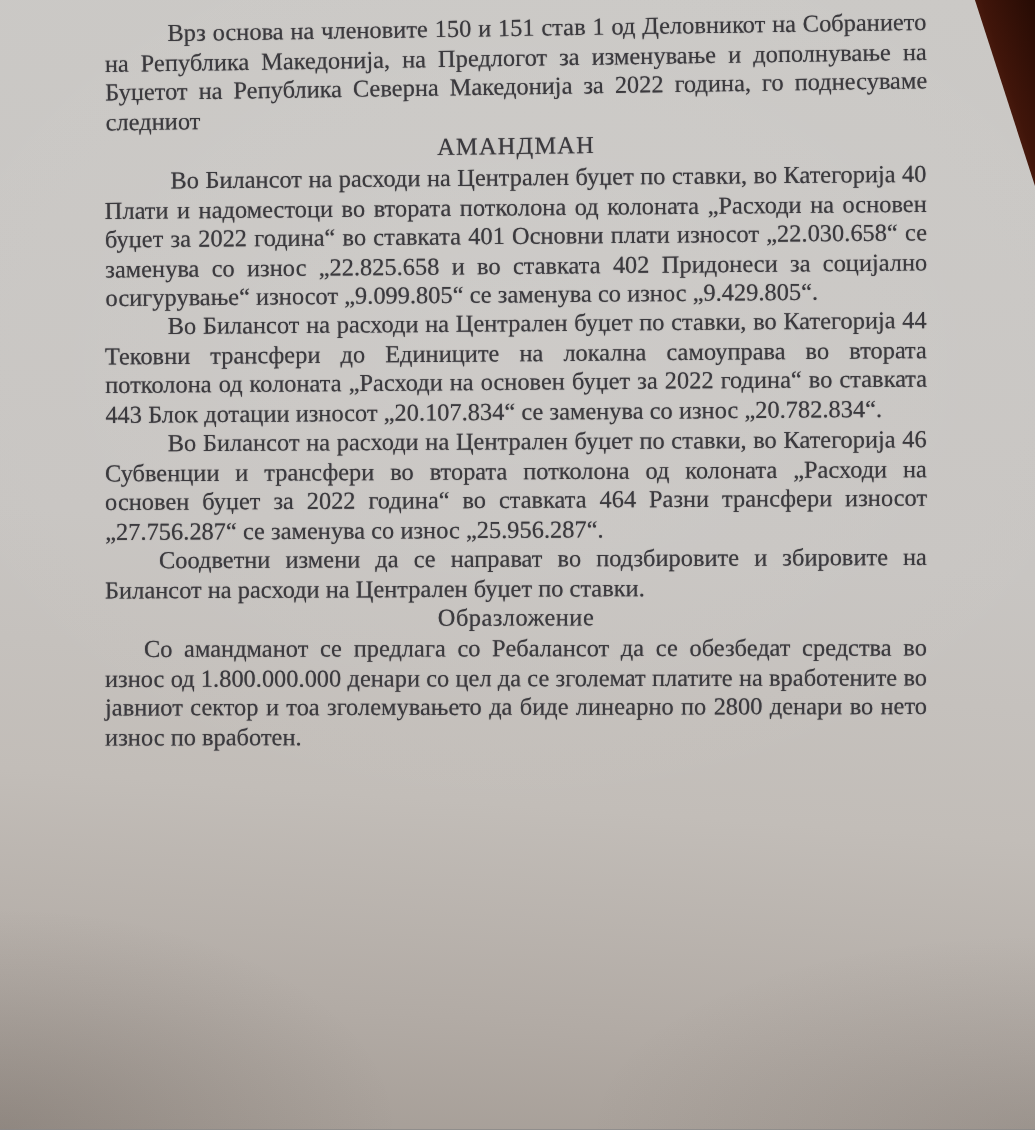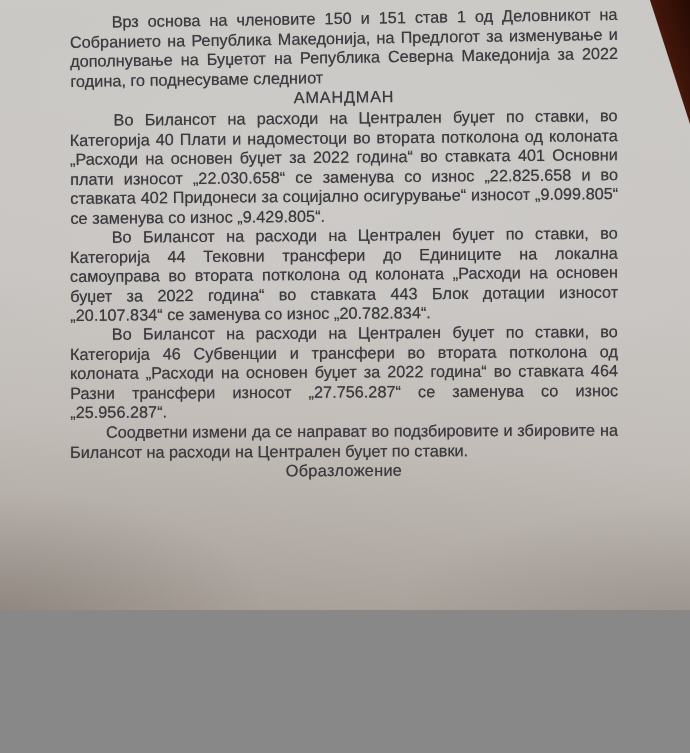--- a/index.html
+++ b/index.html
@@ -3,23 +3,23 @@
 <meta charset="utf-8">
 <style>
   html, body {
     margin: 0;
     padding: 0;
     background: #888;
   }
   .photo {
     position: relative;
     width: 690px;
-    height: 610px;
+    height: 753px;
     overflow: hidden;
-    font-family: Liberation Sans, sans-serif;
+    font-family: Liberation Serif, serif;
     
     background:
       radial-gradient(90% 60% at 50% 32%, rgba(255,255,255,0.08), rgba(255,255,255,0) 70%),
       radial-gradient(55% 28% at 0% 100%, rgba(58,48,42,0.20), rgba(58,48,42,0) 70%),
       radial-gradient(60% 24% at 100% 100%, rgba(58,48,42,0.14), rgba(58,48,42,0) 72%),
       linear-gradient(184deg, #cbc9c6 0%, #c8c5c2 48%, #c2bdb8 70%, #b2aba5 88%, #a59d96 100%);
   }
   
   .desk-wedge {
     position: absolute;
@@ -74,15 +74,16 @@
     <p class="para-amend-1">Во Билансот на расходи на Централен буџет по ставки, во Категорија 40 Плати и надоместоци во втората потколона од колоната „Расходи на основен буџет за 2022 година“ во ставката 401 Основни плати износот „22.030.658“ се заменува со износ „22.825.658 и во ставката 402 Придонеси за социјално осигурување“ износот „9.099.805“ се заменува со износ „9.429.805“.</p>
 
     <p class="para-amend-2">Во Билансот на расходи на Централен буџет по ставки, во Категорија 44 Тековни трансфери до Единиците на локална самоуправа во втората потколона од колоната „Расходи на основен буџет за 2022 година“ во ставката 443 Блок дотации износот „20.107.834“ се заменува со износ „20.782.834“.</p>
 
     <p class="para-amend-3">Во Билансот на расходи на Централен буџет по ставки, во Категорија 46 Субвенции и трансфери во втората потколона од колоната „Расходи на основен буџет за 2022 година“ во ставката 464 Разни трансфери износот „27.756.287“ се заменува со износ „25.956.287“.</p>
 
     <p class="para-closing">Соодветни измени да се направат во подзбировите и збировите на Билансот на расходи на Централен буџет по ставки.</p>
 
     <div class="doc-subtitle">Образложение</div>
 
+    <p class="para-rationale">Со амандманот се предлага со Ребалансот да се обезбедат средства во износ од 1.800.000.000 денари со цел да се зголемат платите на вработените во јавниот сектор и тоа зголемувањето да биде линеарно по 2800 денари во нето износ по вработен.</p>
 
   </div>
 </div>
 
 </body></html>

